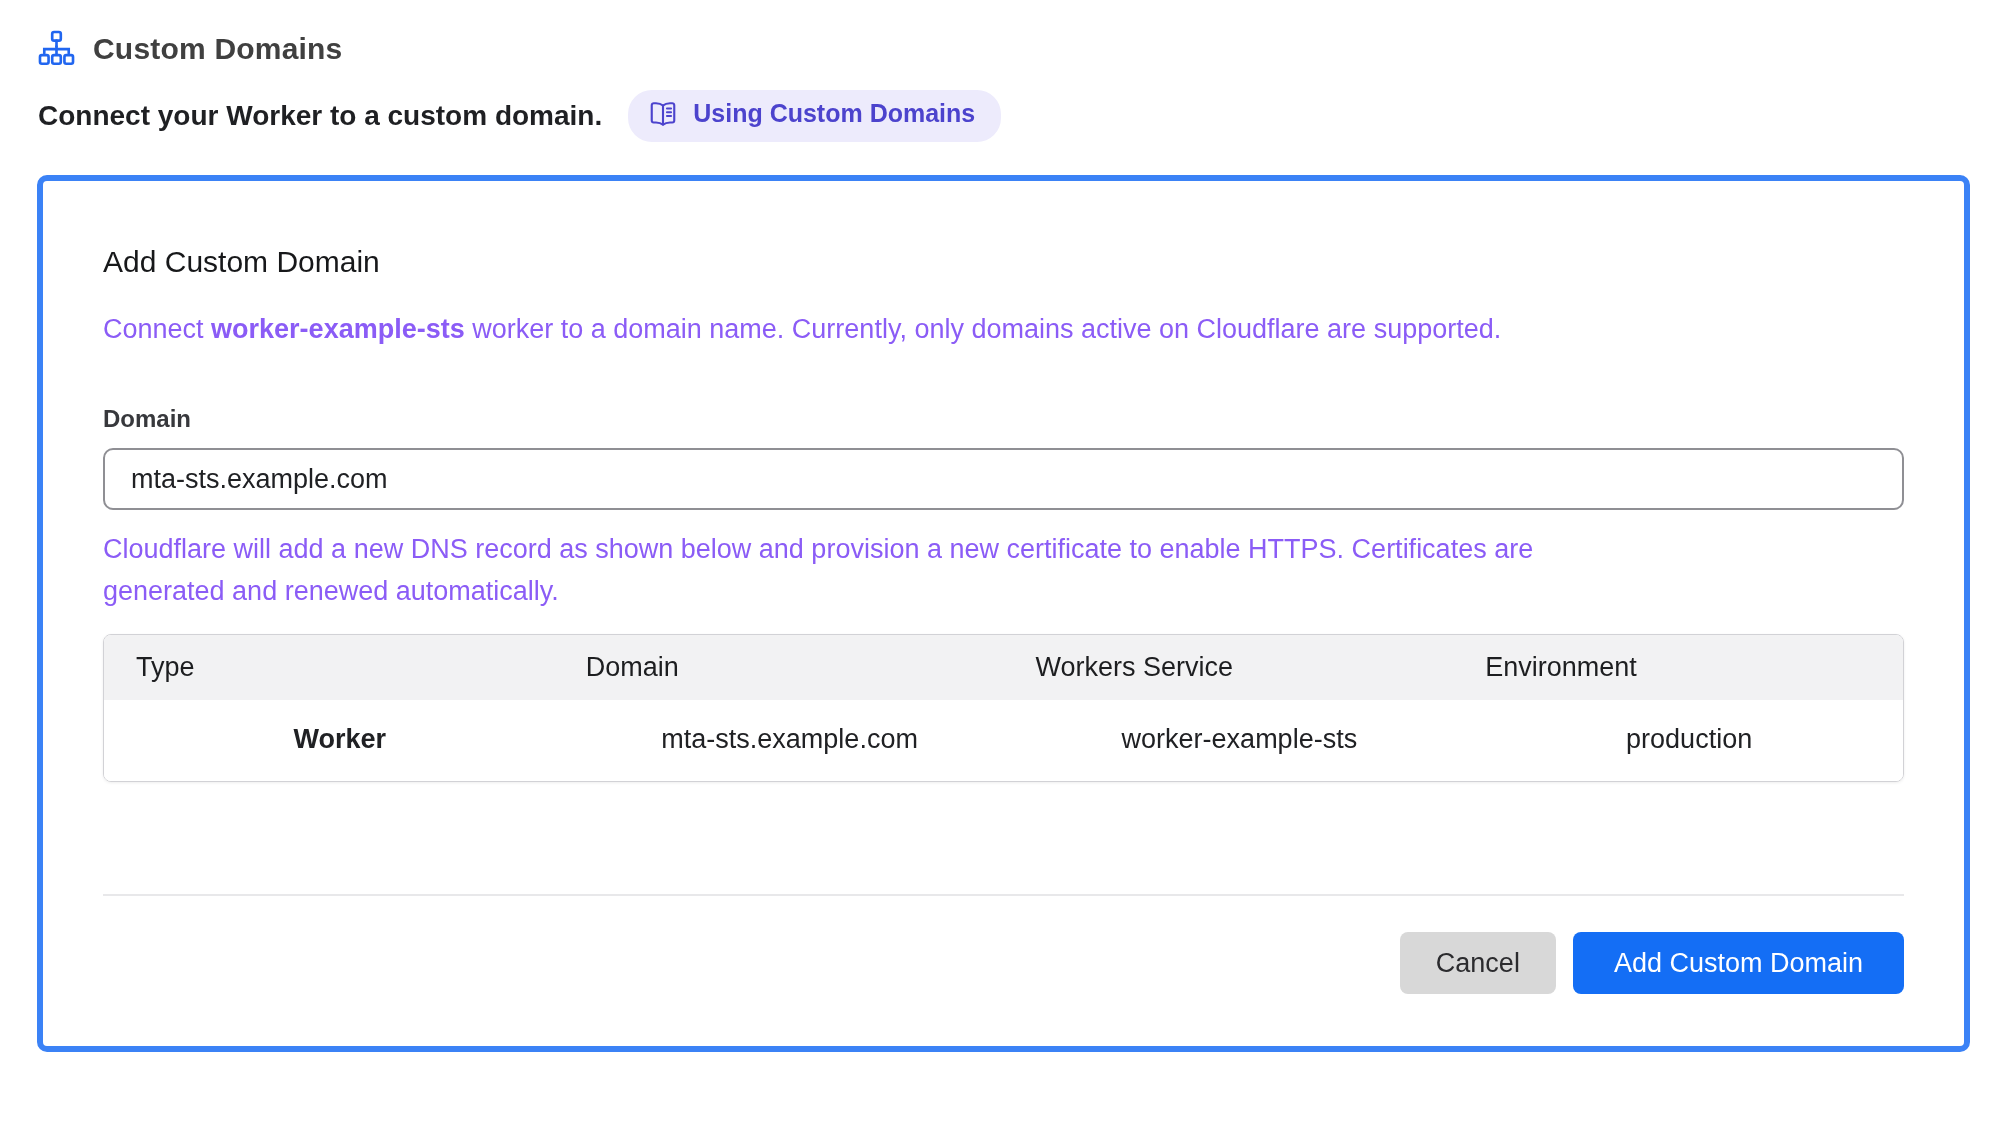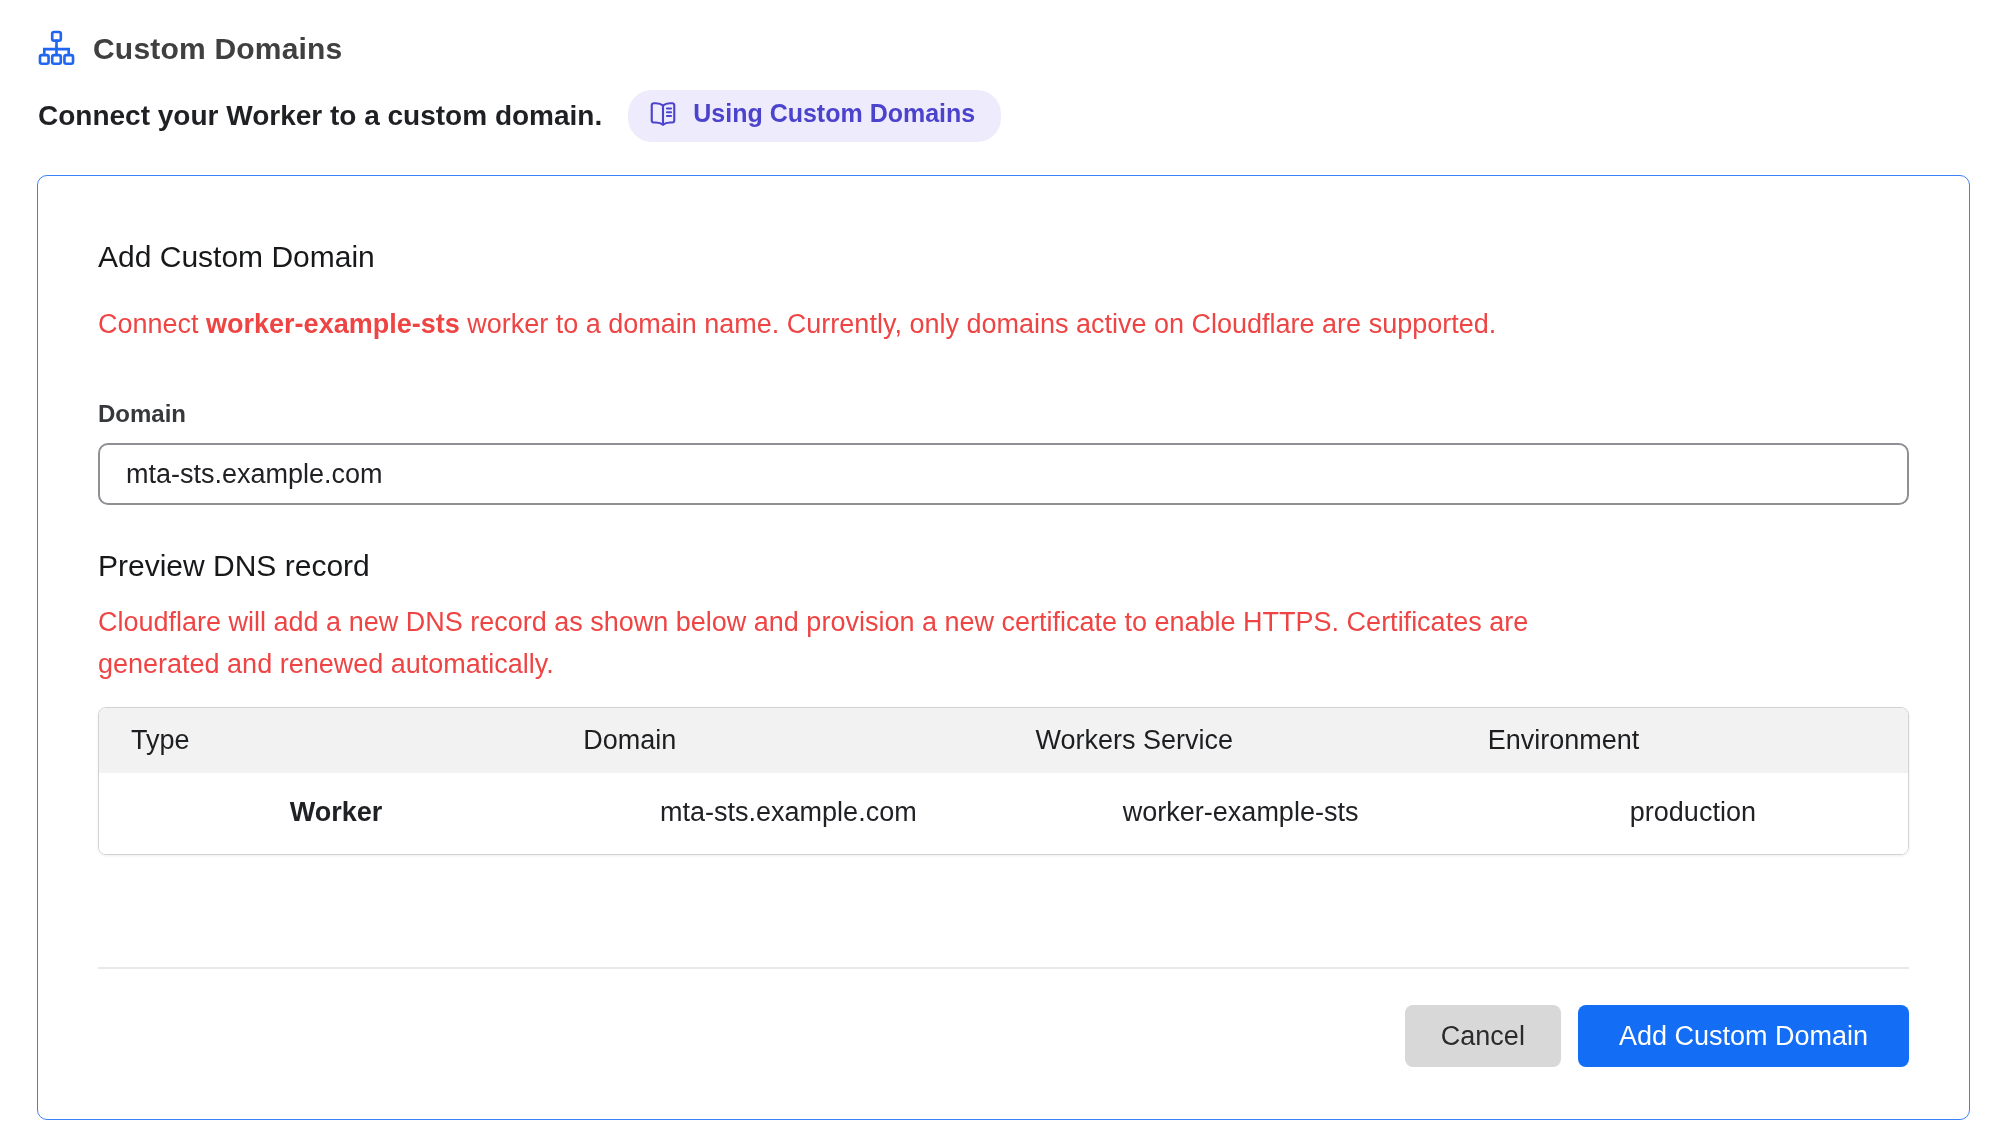--- a/index.html
+++ b/index.html
@@ -24,31 +24,31 @@
     display:inline-flex; align-items:flex-start; gap:15px;
     background:#edebfc; border-radius:24px;
     padding:9px 26px 9px 20px; cursor:pointer; text-decoration:none;
   }
   .docs-badge-label { font-size:25px; color:#4c43cd; }
 
   
   .card {
     margin:33px 29px 0 37px;
     background:#fff;
-    border:1px solid #3b82f6;
+    border:6px solid #3b82f6;
     border-radius:10px;
     padding:0 60px 52px 60px;
   }
   .section-heading {
     font-size:30px; font-weight:500; color:#17181a; margin:0;
   }
   .heading-add { padding-top:64px; }
   .heading-preview { margin-top:44px; }
 
-  .desc { font-size:27px; color:#ef4444; margin-top:30px; line-height:40px; }
+  .desc { font-size:27px; color:#8b5cf6; margin-top:30px; line-height:40px; }
   .desc b { font-weight:700; }
   .preview-desc { margin-top:18px; max-width:1460px; line-height:42px; }
 
   .field-label {
     display:block; margin-top:56px;
     font-size:24px; font-weight:700; color:#37383c;
   }
   .domain-input {
     display:block; margin-top:15px; width:100%; height:62px;
     border:2px solid #8f8f94; border-radius:10px;
@@ -126,21 +126,20 @@
 
   <h2 class="section-heading heading-add">Add Custom Domain</h2>
 
   <div class="desc">
     <span>Connect </span><b>worker-example-sts</b><span> worker to a domain name. Currently, only domains active on Cloudflare are supported.</span>
   </div>
 
   <label class="field-label" for="domain-input">Domain</label>
   <input id="domain-input" class="domain-input" type="text" value="mta-sts.example.com" style="">
 
-  <h2 class="section-heading heading-preview">Preview DNS record</h2>
 
   <div class="desc preview-desc">Cloudflare will add a new DNS record as shown below and provision a new certificate to enable HTTPS. Certificates are generated and renewed automatically.</div>
 
   <div class="table-wrap">
     <table>
       <thead>
         <tr>
           <th>Type</th>
           <th>Domain</th>
           <th>Workers Service</th>

